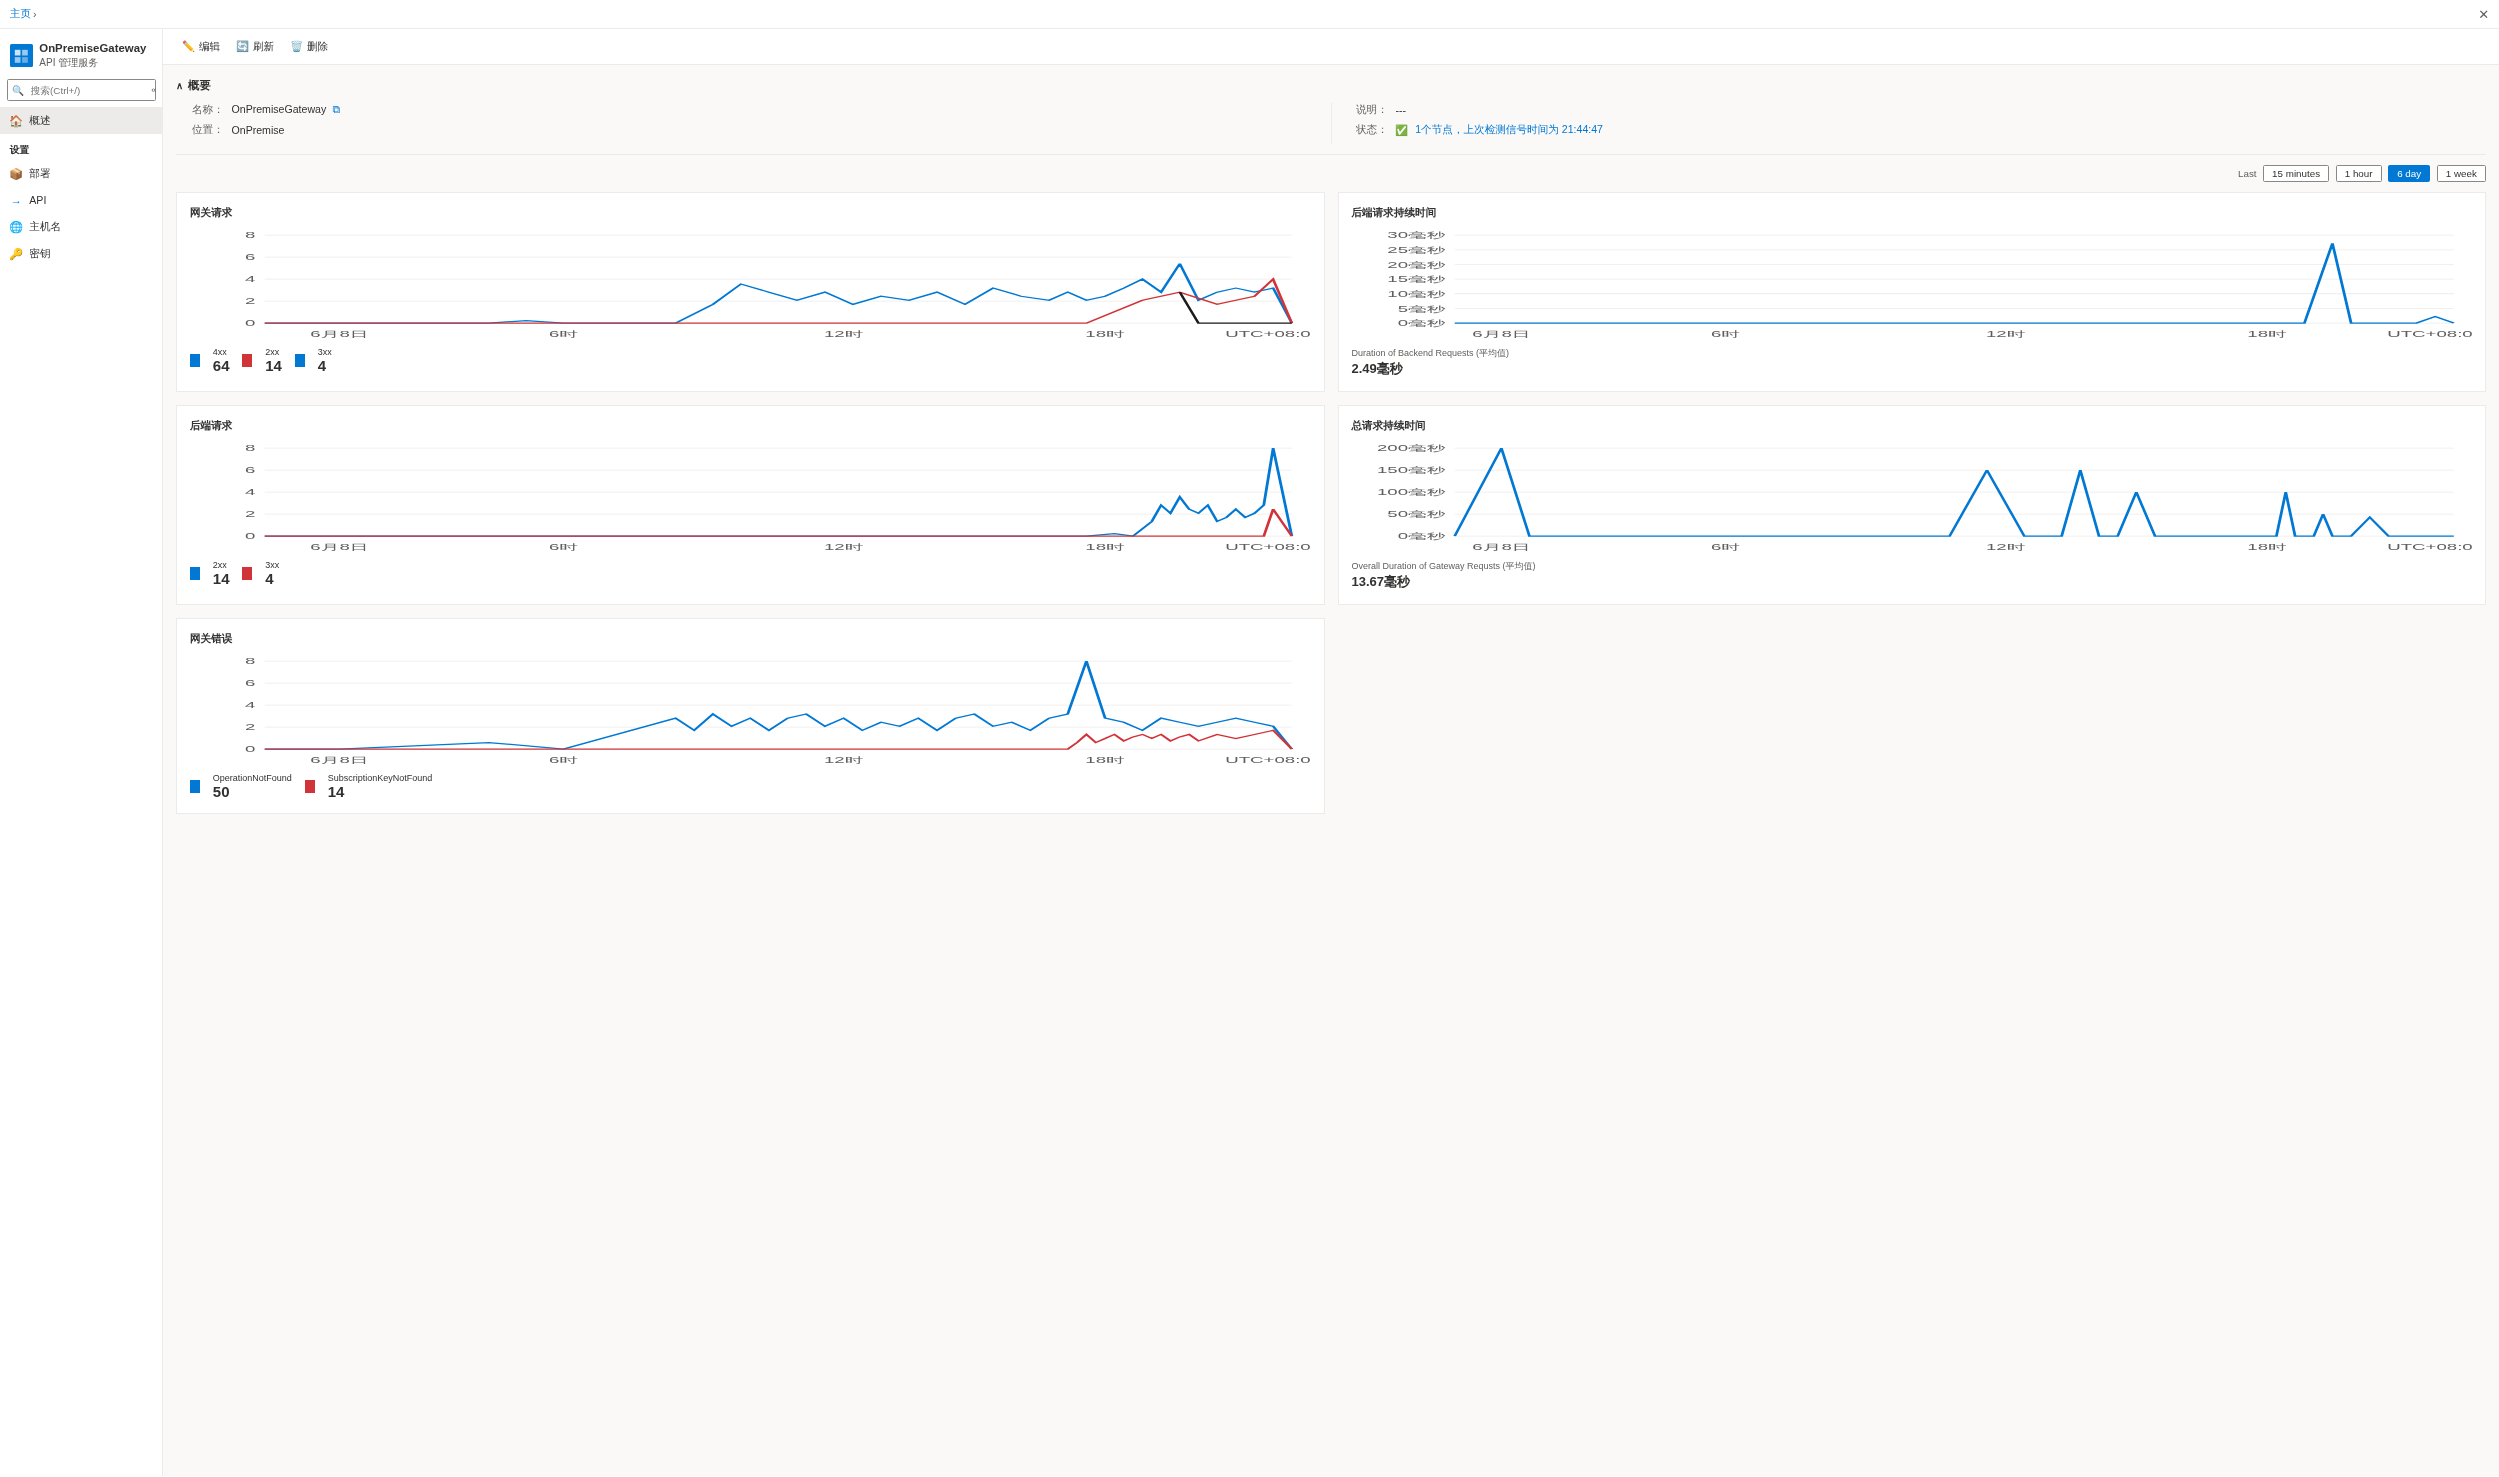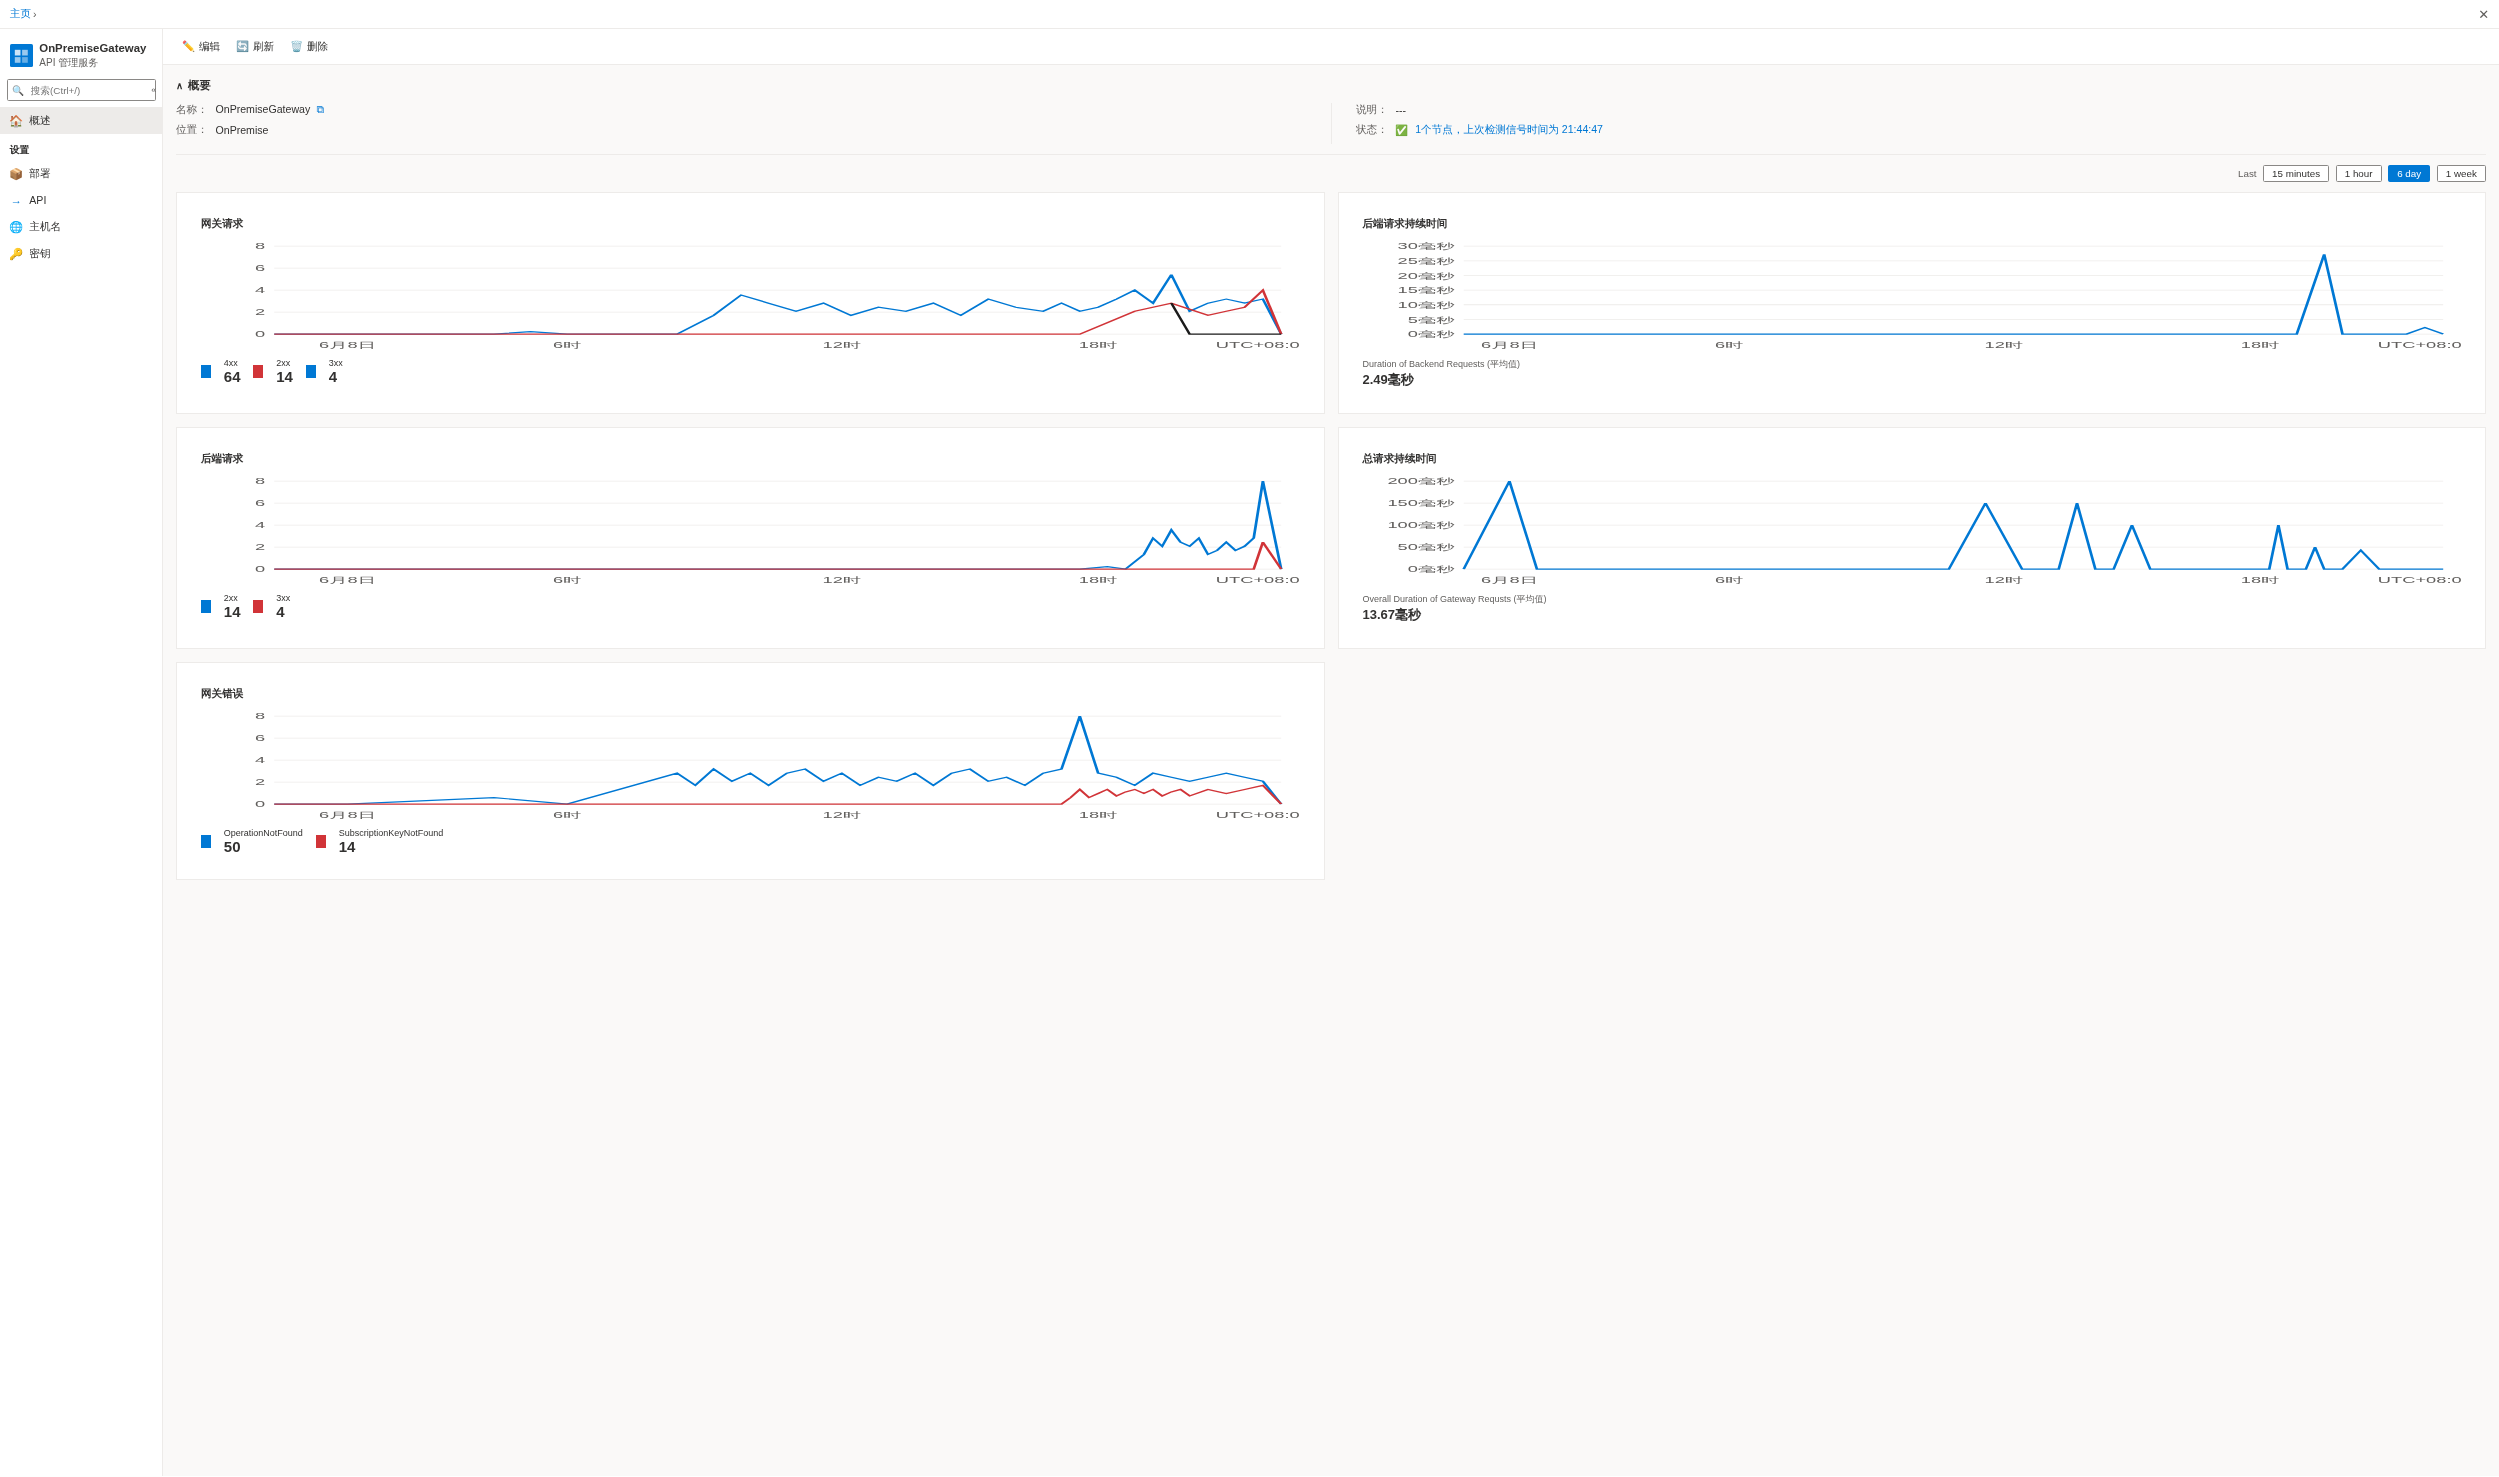--- a/index.html
+++ b/index.html
@@ -33,37 +33,37 @@
     .toolbar { display: flex; align-items: center; gap: 3.3px; padding: 6.5px 13px; background: #fff; border-bottom: 0.8px solid #edebe9; }
     .toolbar-btn { display: flex; align-items: center; gap: 3.3px; padding: 4.1px 6.5px; background: none; border: none; cursor: pointer; color: #323130; font-size: 10.6px; border-radius: 1.6px; }
     
     .content-area { padding: 13px; }
     
     
     .section-header { display: flex; align-items: center; gap: 4.9px; font-size: 11.4px; font-weight: 600; margin-bottom: 9.8px; color: #323130; }
     .section-header .chevron { font-size: 9.8px; }
     
     .summary-grid { display: grid; grid-template-columns: 1fr 1fr; gap: 0; margin-bottom: 0; }
-    .summary-left { padding-right: 13px; }
+    .summary-left { padding-right: 13px; margin-left: 16px; }
     .summary-right { padding-left: 24px; border-left: 0.8px solid #edebe9; }
     .summary-row { display: flex; align-items: center; gap: 6.5px; margin-bottom: 6.5px; font-size: 10.6px; }
     .summary-label { color: #605e5c; min-width: 33px; }
     .summary-value { color: #323130; }
     .status-green { color: #107c10; }
     .status-link { color: #0078d4; text-decoration: none; }
     
     
     .time-filter { display: flex; align-items: center; gap: 6.5px; margin-bottom: 9.8px; justify-content: flex-end; }
     .time-filter-label { color: #605e5c; font-size: 9.8px; }
     .time-btn { padding: 2.4px 8.1px; border: 0.8px solid #8a8886; background: #fff; cursor: pointer; font-size: 9.8px; border-radius: 1.6px; color: #323130; }
     .time-btn.active { background: #0078d4; color: #fff; border-color: #0078d4; }
     
     
     .charts-grid { display: grid; grid-template-columns: 1fr 1fr; gap: 13px; margin-top: 6.5px; }
-    .chart-card { background: #fff; border: 0.8px solid #edebe9; padding: 24px; }
+    .chart-card { background: #fff; border: 0.8px solid #edebe9; padding: 13px; }
     .chart-title { font-size: 10.6px; font-weight: 600; margin-bottom: 6.5px; color: #323130; }
     .chart-container { height: 114px; position: relative; }
     
     
     .chart-legend { display: flex; gap: 13px; margin-top: 6.5px; flex-wrap: wrap; }
     .legend-item { display: flex; align-items: center; gap: 13px; font-size: 9px; }
     .legend-bar { width: 9.8px; height: 13px; display: inline-block; }
     .legend-count { font-size: 15px; font-weight: 600; }
     
     

